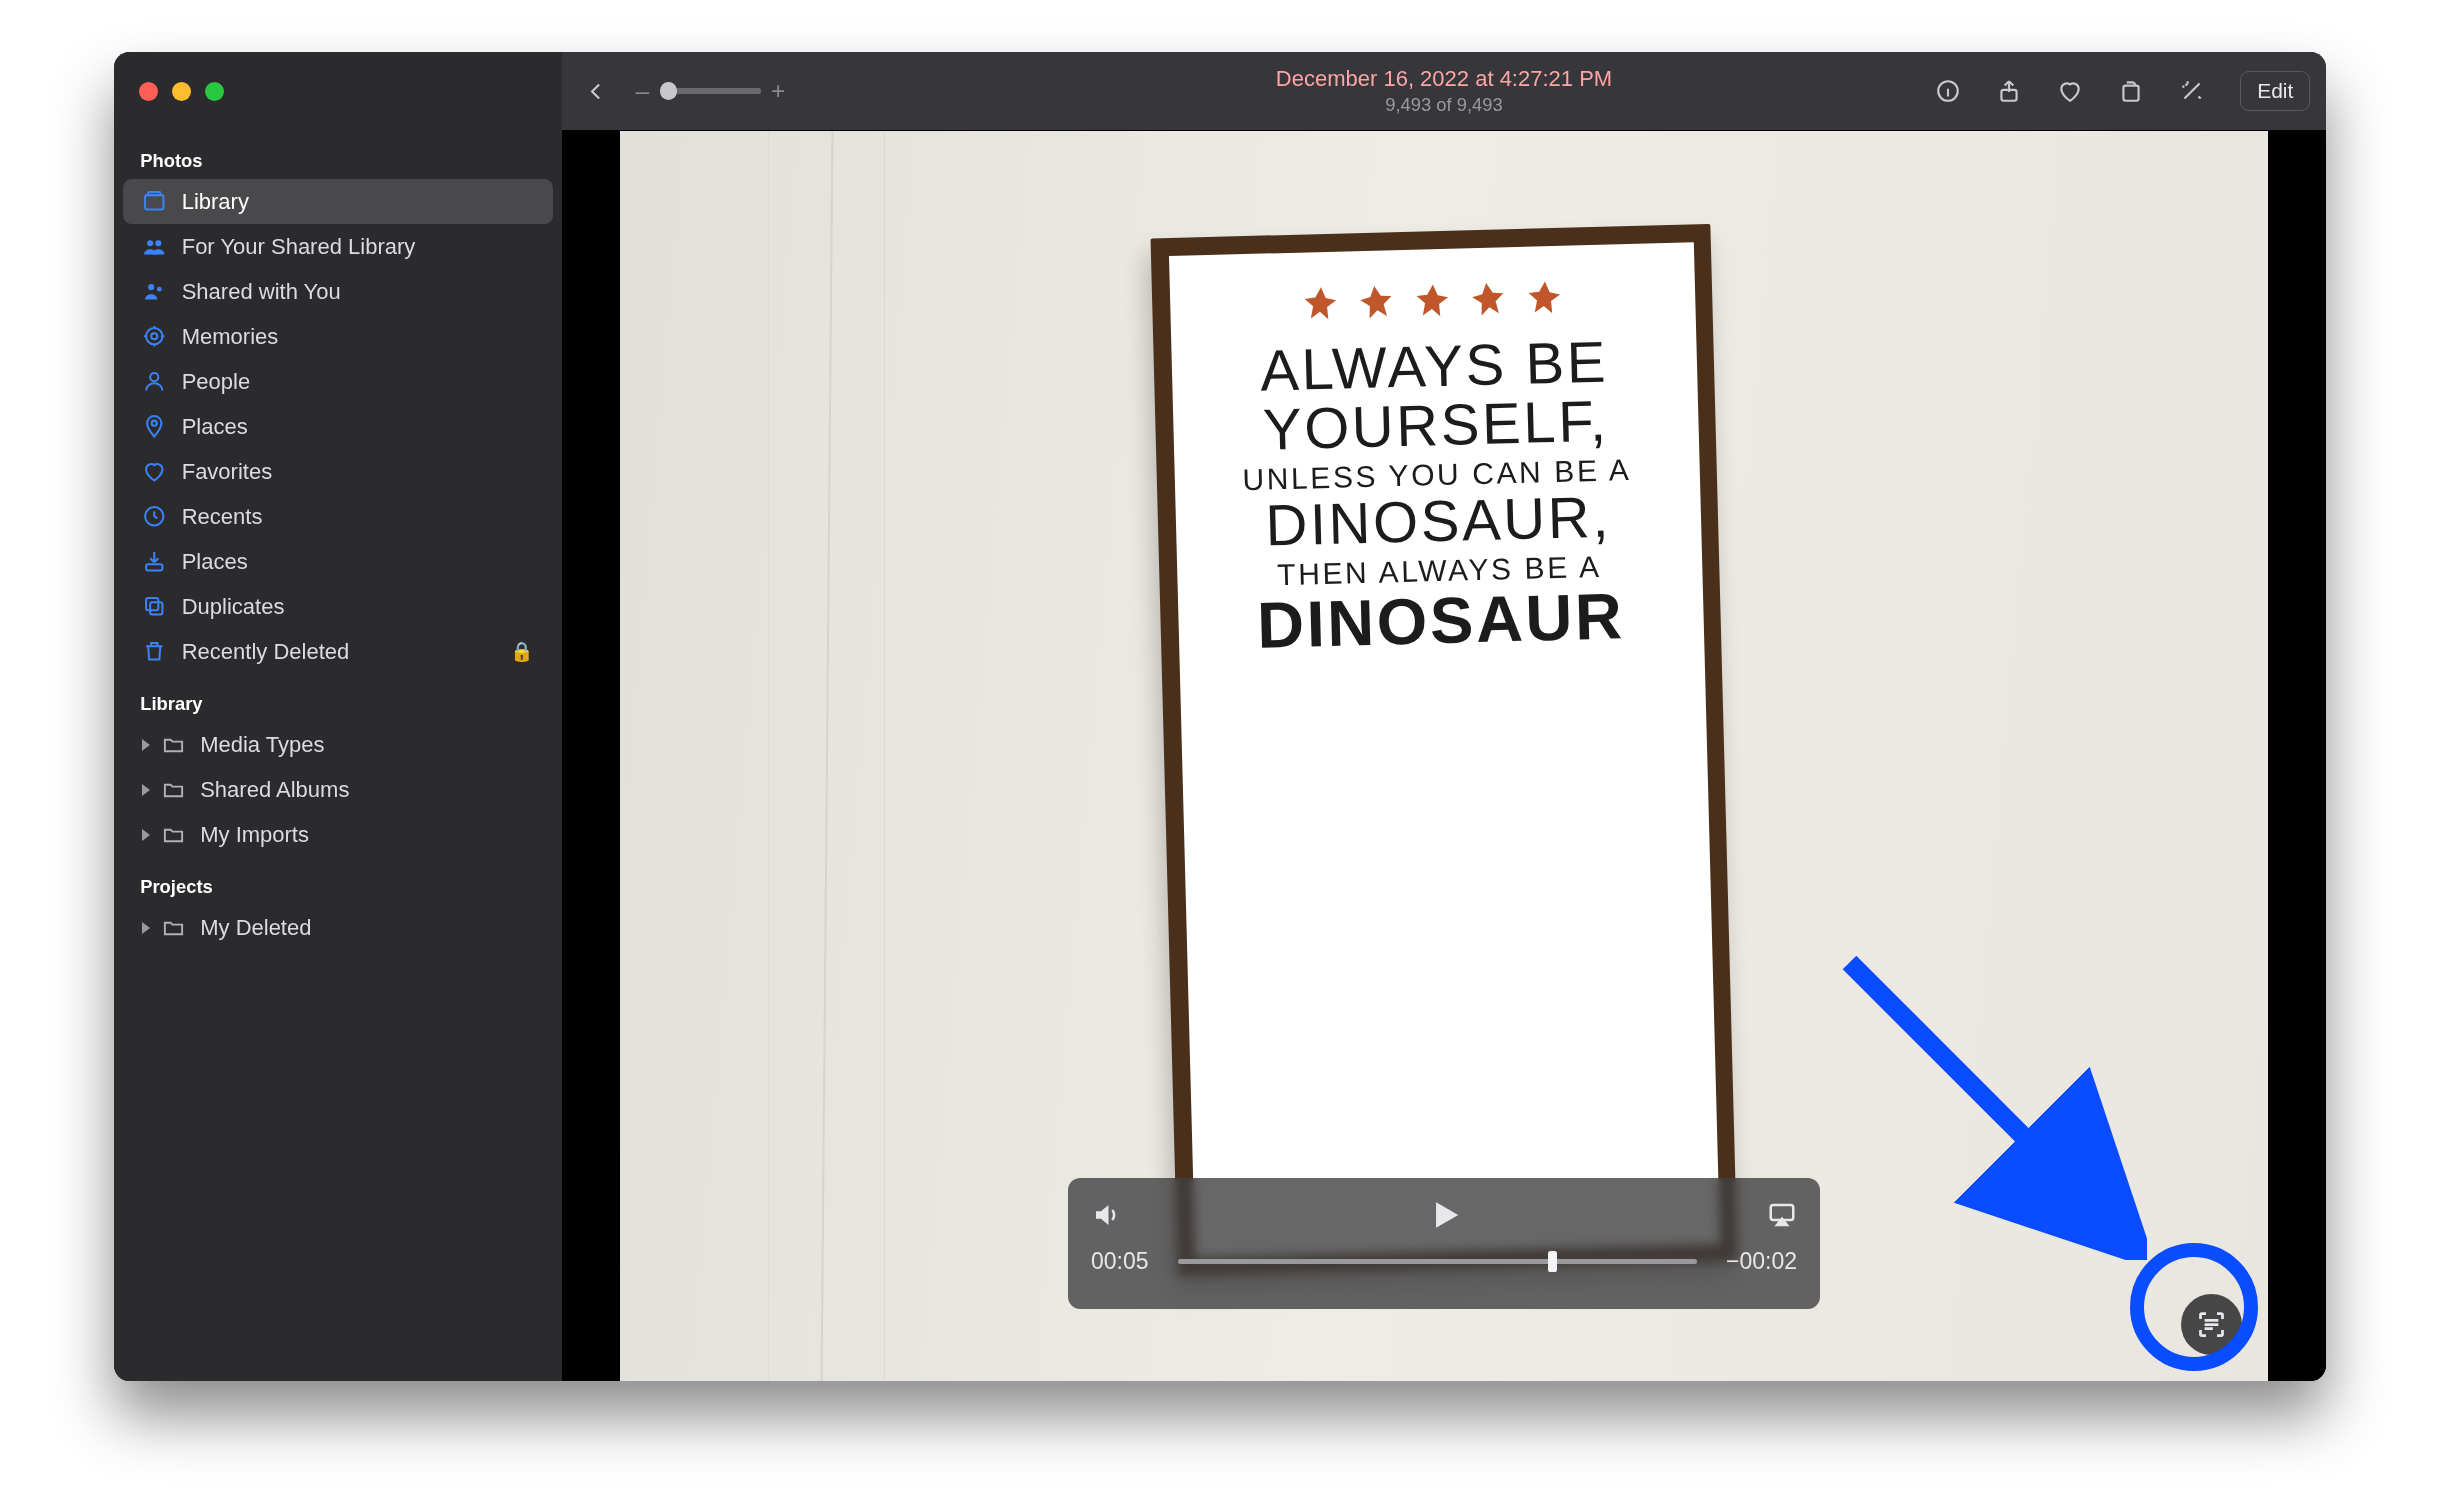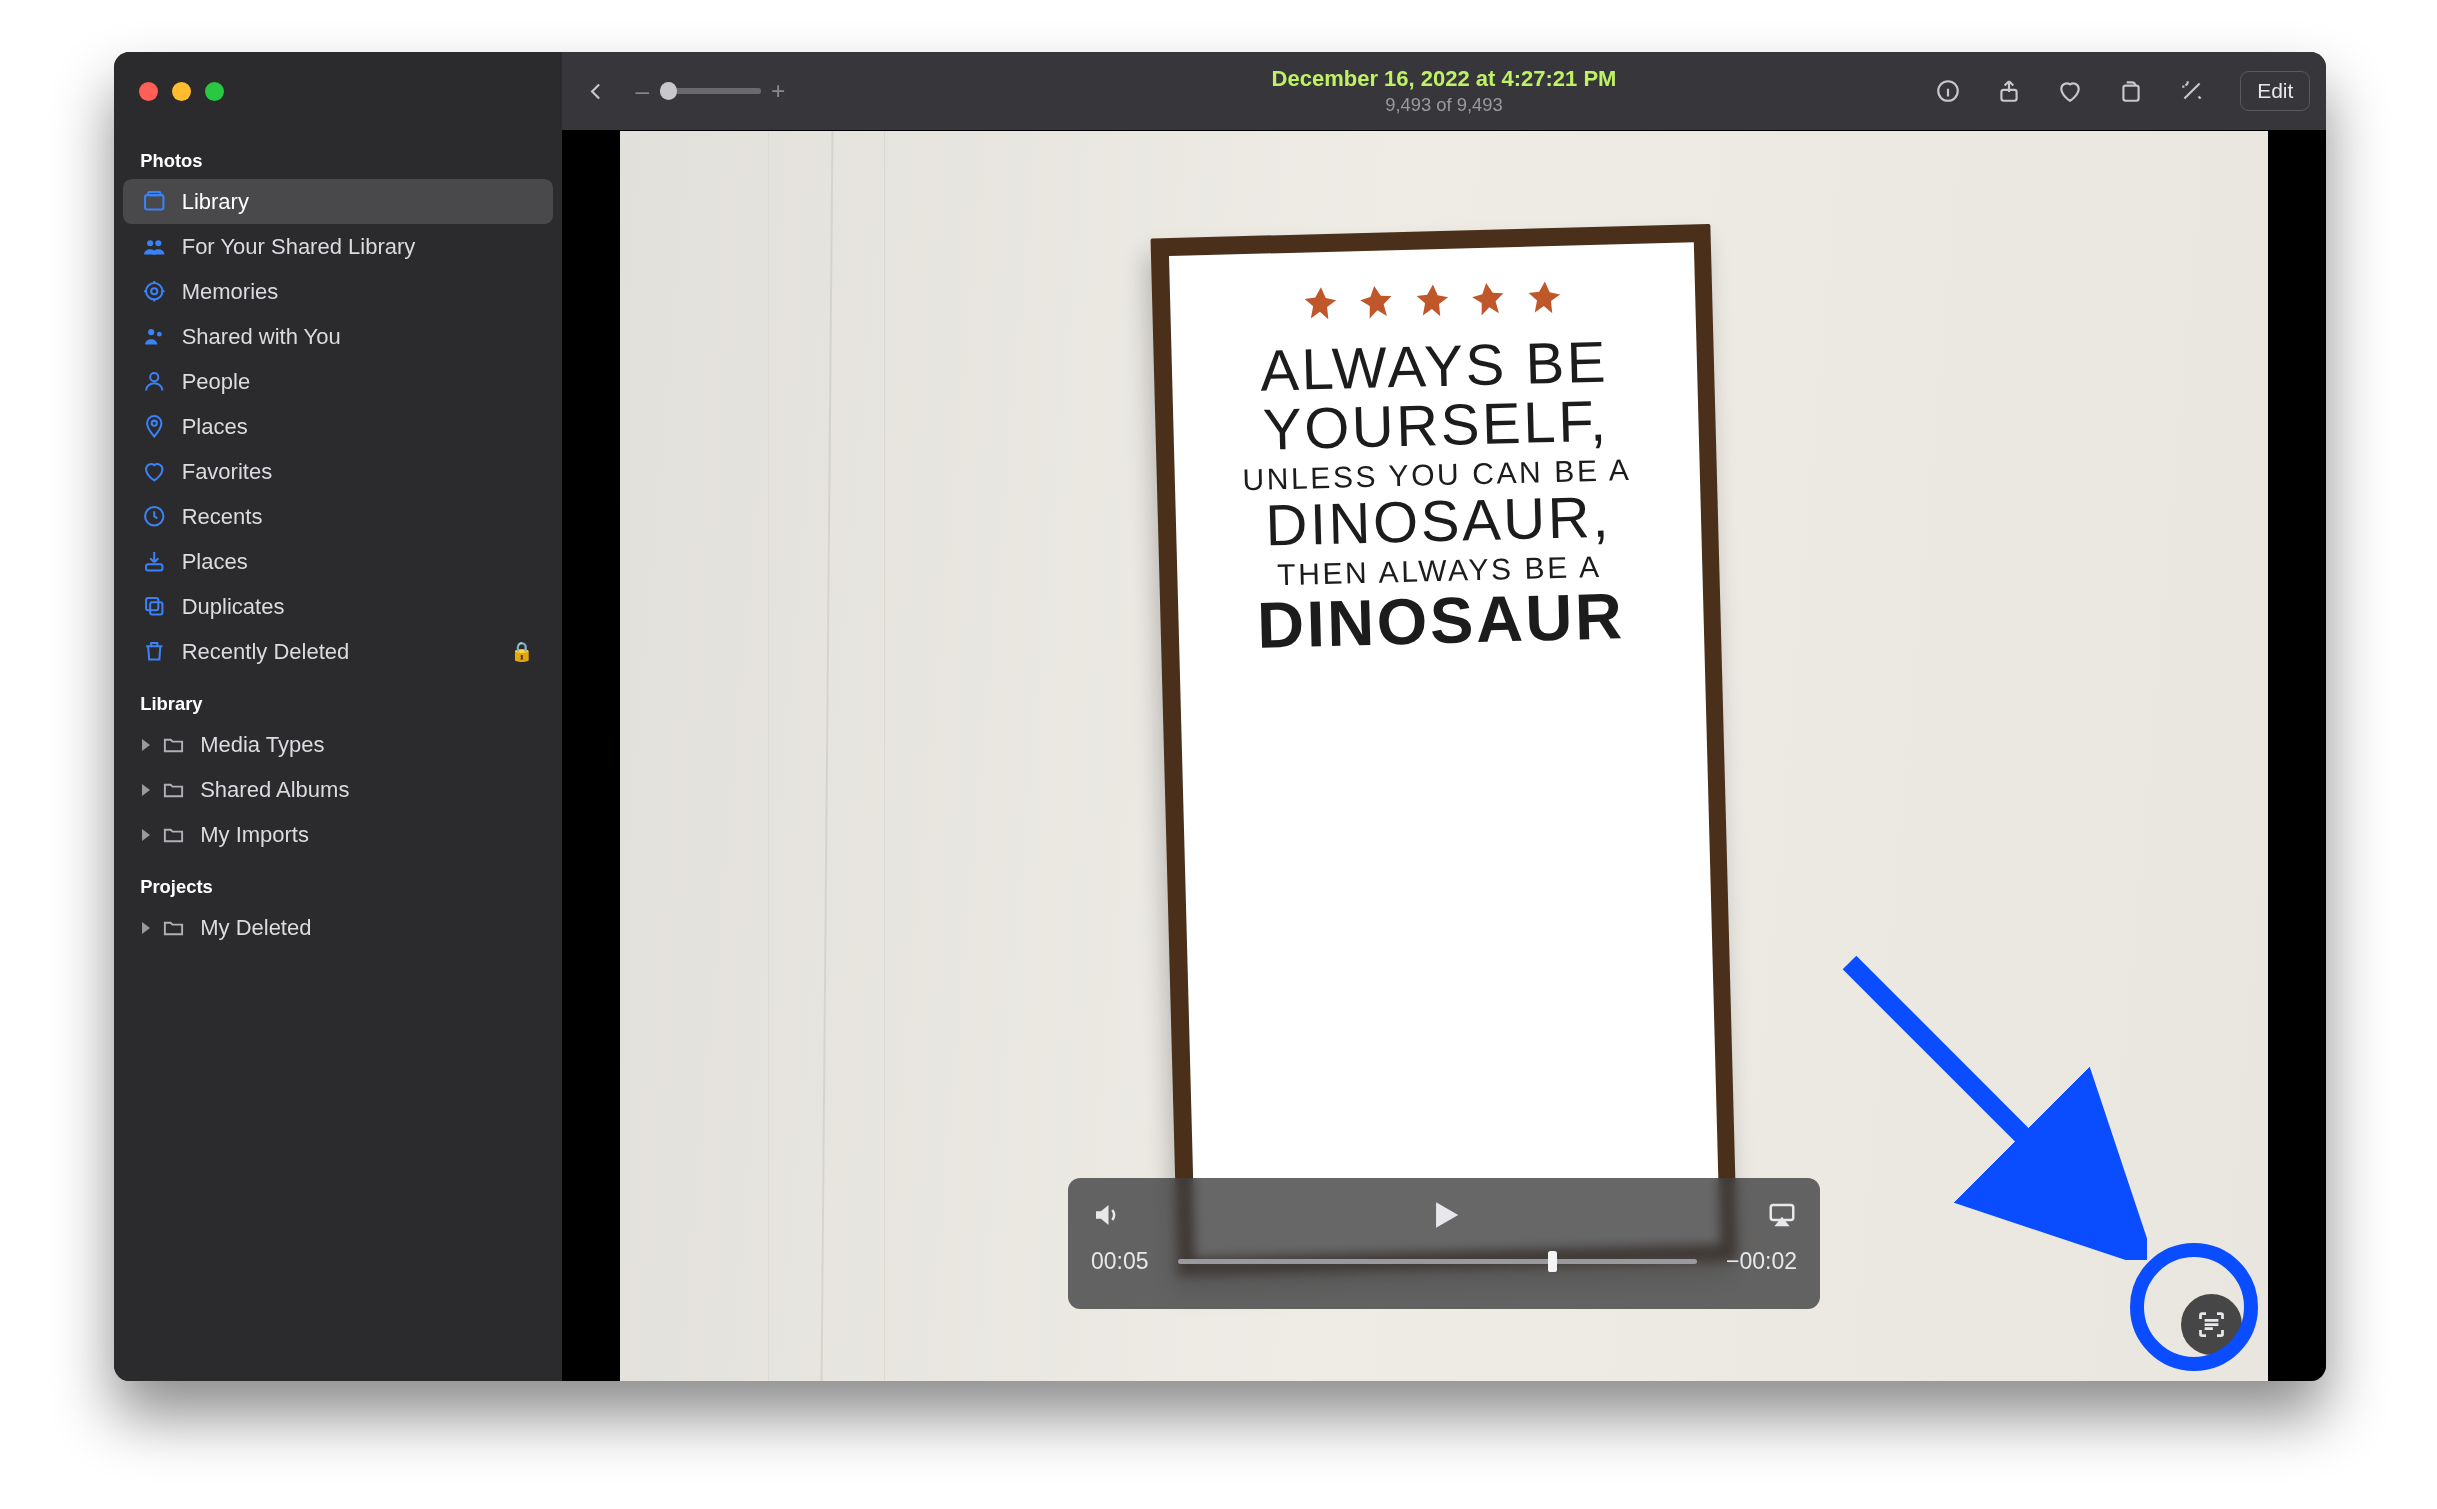--- a/index.html
+++ b/index.html
@@ -35,21 +35,21 @@
   background:#37363a; border-bottom:0.9px solid #000;
   display:flex; align-items:center; color:#d0d0d4;
 }
 .tb-left{ display:flex; align-items:center; gap:21px; padding-left:19px;}
 .tb-back{ width:31.5px; height:31.5px; display:flex; align-items:center; justify-content:center; color:#c8c8cc;}
 .zoom { display:flex; align-items:center; gap:8.7px; }
 .zoom-btn{ color:#8a8a8e; font-size:24.5px; width:17.5px; text-align:center;}
 .zoom-track{ width:101px; height:5.2px; background:#6a6a6e; border-radius:2.6px; position:relative;}
 .zoom-thumb{ position:absolute; top:-6.1px; left:0; width:17.5px; height:17.5px; background:#c8c8cc; border-radius:50%;}
 .tb-center{ position:absolute; left:0; right:0; text-align:center; pointer-events:none;}
-.tb-title{ color:#bef264; font-size:22px; font-weight:700;text-align:center;}
+.tb-title{ color:#fca5a5; font-size:22px; font-weight:400;text-align:center;}
 .tb-sub{ color:#9a9a9e; font-size:18.4px; margin-top:1.7px;}
 .tb-right{ margin-left:auto; padding-right:16px; display:flex; align-items:center; gap:26px;}
 .tb-iconbtn{ color:#c8c8cc; display:flex; align-items:center; justify-content:center; width:35px; height:35px;}
 .edit-btn{ border:0.9px solid #5a5a5e; border-radius:8.7px; padding:7px 15.7px; font-size:21px; color:#e8e8ec; margin-left:5.2px;}
 
 .viewer{ position:absolute; left:448px; right:0; top:79px; bottom:0; background:#000; overflow:hidden;}
 .photo-surface{
   position:absolute; left:58px; right:58px; top:0; bottom:0;
   background: linear-gradient(95deg, #e2e0da 0%, #efece6 45%, #e9e6df 100%);
 }
@@ -127,37 +127,37 @@
                 <circle cx="8" cy="9" r="3"></circle>
                 <circle cx="16" cy="9" r="3"></circle>
                 <path d="M2 20c0-3 3-5 6-5s6 2 6 5"></path>
                 <path d="M10 20c0-3 3-5 6-5s6 2 6 5"></path>
               </svg>
             </span>
           <span class="item-label">For Your Shared Library</span>
         </div>
         <div class="item">
           <span class="item-icon">
-              <svg width="24.5" height="24.5" viewBox="0 0 24 24" fill="none" stroke="currentColor" stroke-width="2">
-                <circle cx="12" cy="12" r="8"></circle>
-                <circle cx="12" cy="12" r="3"></circle>
-                <path d="M12 2v3M12 19v3M2 12h3M19 12h3"></path>
-              </svg>
-            </span>
-          <span class="item-label">Memories</span>
-        </div>
-        <div class="item">
-          <span class="item-icon">
               <svg width="24.5" height="24.5" viewBox="0 0 24 24" fill="currentColor">
                 <circle cx="9" cy="8" r="3"></circle>
                 <circle cx="17" cy="10" r="2.3"></circle>
                 <path d="M3 20c0-3 3-5 6-5s6 2 6 5"></path>
               </svg>
             </span>
           <span class="item-label">Shared with You</span>
+        </div>
+        <div class="item">
+          <span class="item-icon">
+              <svg width="24.5" height="24.5" viewBox="0 0 24 24" fill="none" stroke="currentColor" stroke-width="2">
+                <circle cx="12" cy="12" r="8"></circle>
+                <circle cx="12" cy="12" r="3"></circle>
+                <path d="M12 2v3M12 19v3M2 12h3M19 12h3"></path>
+              </svg>
+            </span>
+          <span class="item-label">Memories</span>
         </div>
         <div class="item">
           <span class="item-icon">
               <svg width="24.5" height="24.5" viewBox="0 0 24 24" fill="none" stroke="currentColor" stroke-width="2">
                 <circle cx="12" cy="8" r="4"></circle>
                 <path d="M4 21c0-4 4-7 8-7s8 3 8 7"></path>
               </svg>
             </span>
           <span class="item-label">People</span>
         </div>

